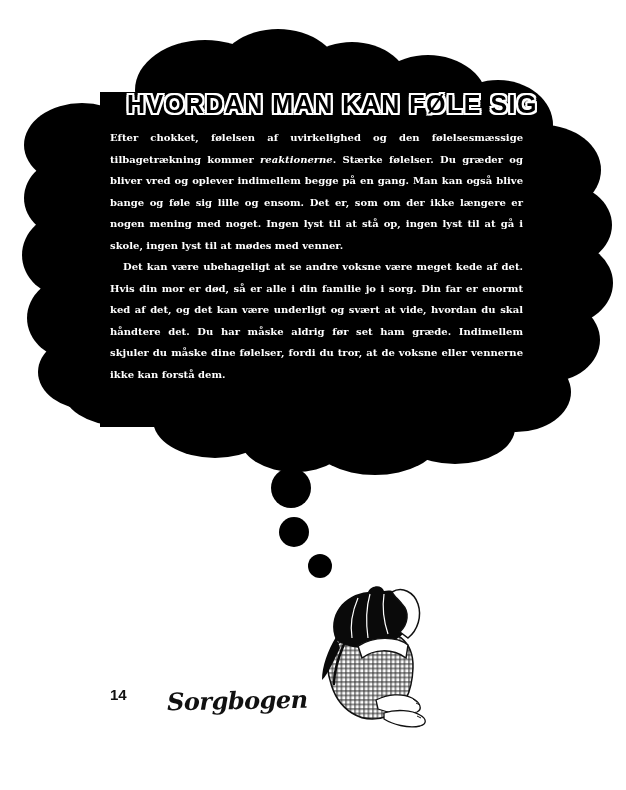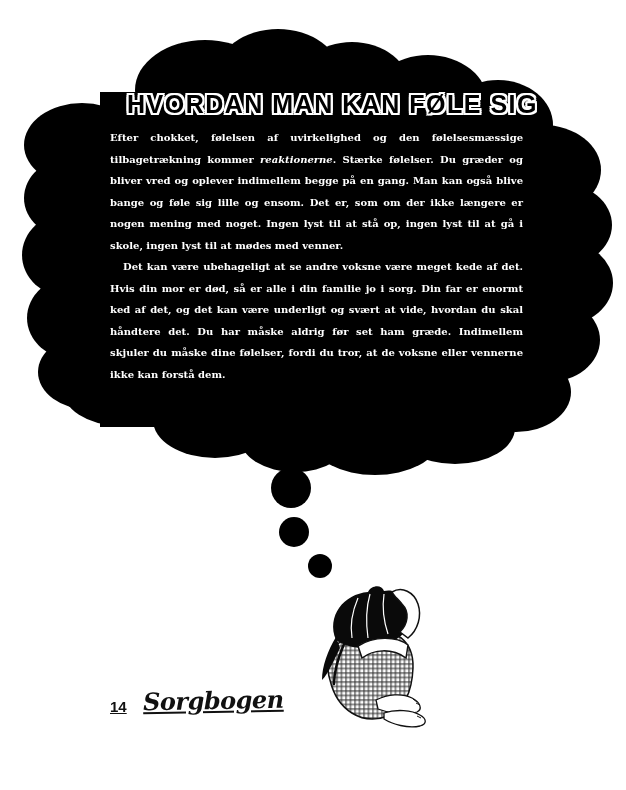--- a/index.html
+++ b/index.html
@@ -56,24 +56,23 @@
     left: 300px;
     top: 582px;
     width: 150px;
     height: 160px;
   }
   .footer {
     position: absolute;
     left: 110px;
     top: 686px;
     display: flex;
-    align-items: flex-end;
-    gap: 16px;
+    align-items: flex-start;
+    gap: 40px;
     color: #111111;
-    text-decoration: underline;
   }
   .page-num {
     font-family: "Liberation Sans", sans-serif;
     font-weight: 700;
     font-size: 15px;
   }
   .book-title {
     font-family: "DejaVu Serif", serif;
     font-style: italic;
     font-weight: 700;

